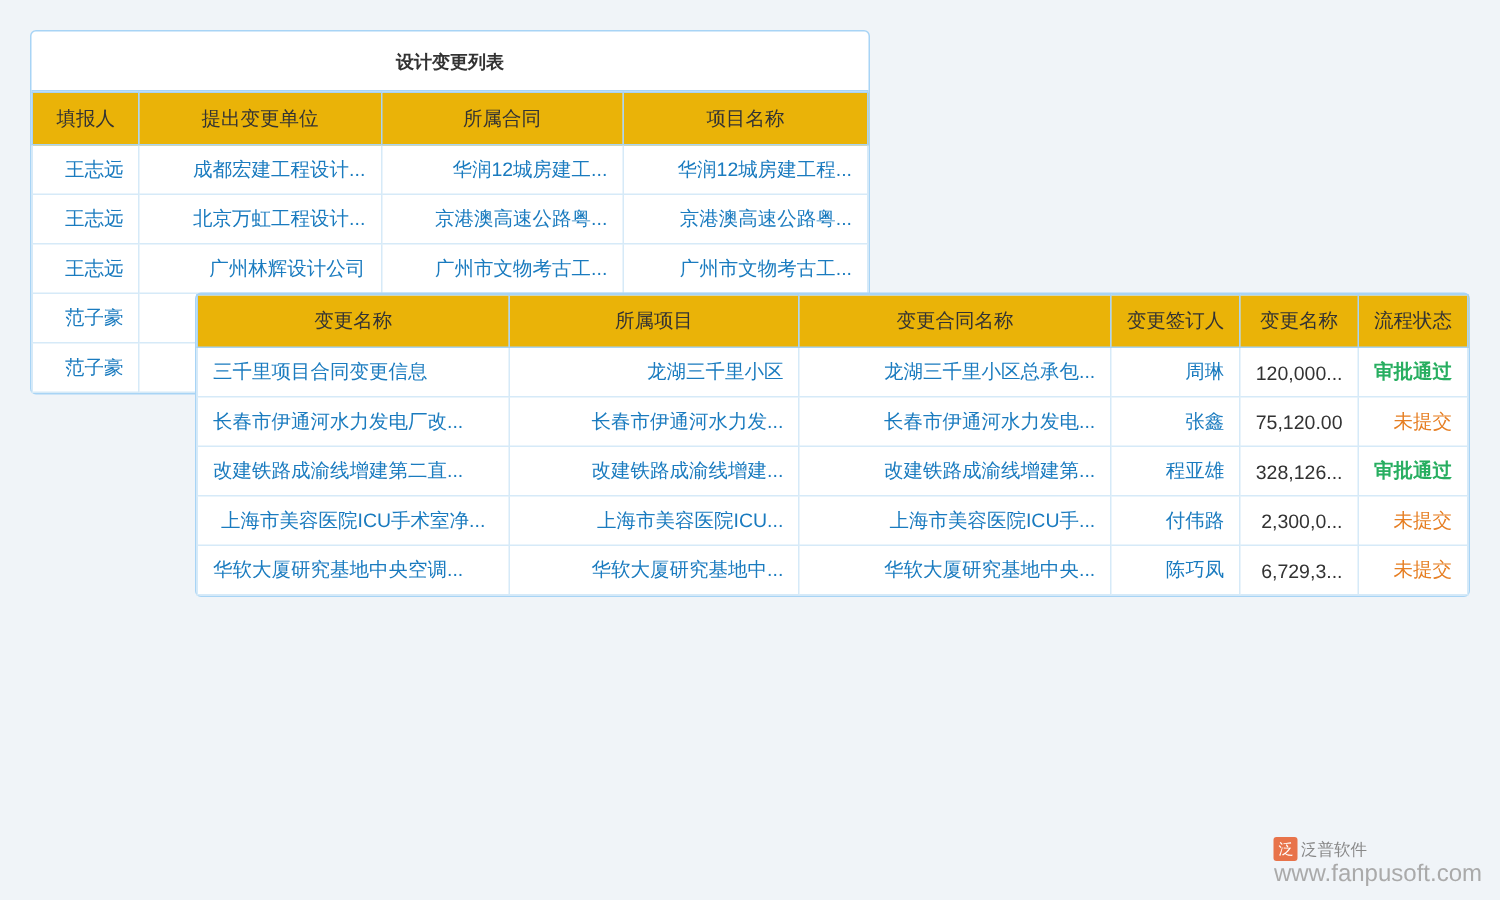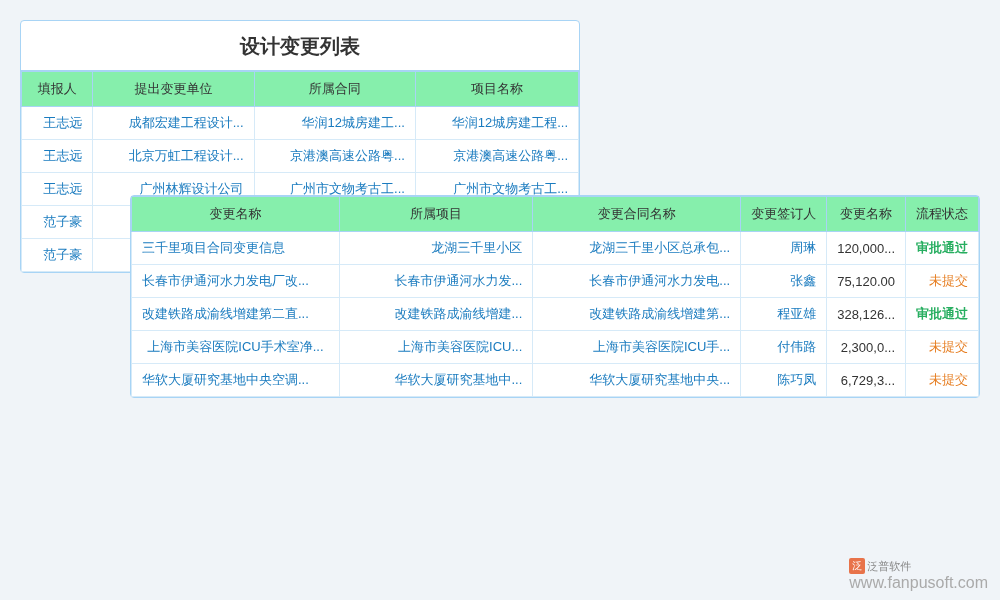--- a/index.html
+++ b/index.html
@@ -30,34 +30,34 @@
     
     .panel-2 {
       top: 195px;
       left: 130px;
       width: 850px;
       z-index: 2;
     }
 
     .panel-title {
       text-align: center;
-      font-size: 20px;
+      font-size: 12px;
       font-weight: bold;
       padding: 12px 11px 10px;
       color: #333;
       border-bottom: 1px solid #a8d4f5;
     }
 
     table {
       width: 100%;
       border-collapse: collapse;
     }
 
     thead tr {
-      background: #86efac;
+      background: #eab308;
     }
 
     thead th {
       padding: 8px 10px;
       text-align: center;
       color: #333;
       font-weight: normal;
       border: 1px solid #a8d4f5;
       white-space: nowrap;
     }

